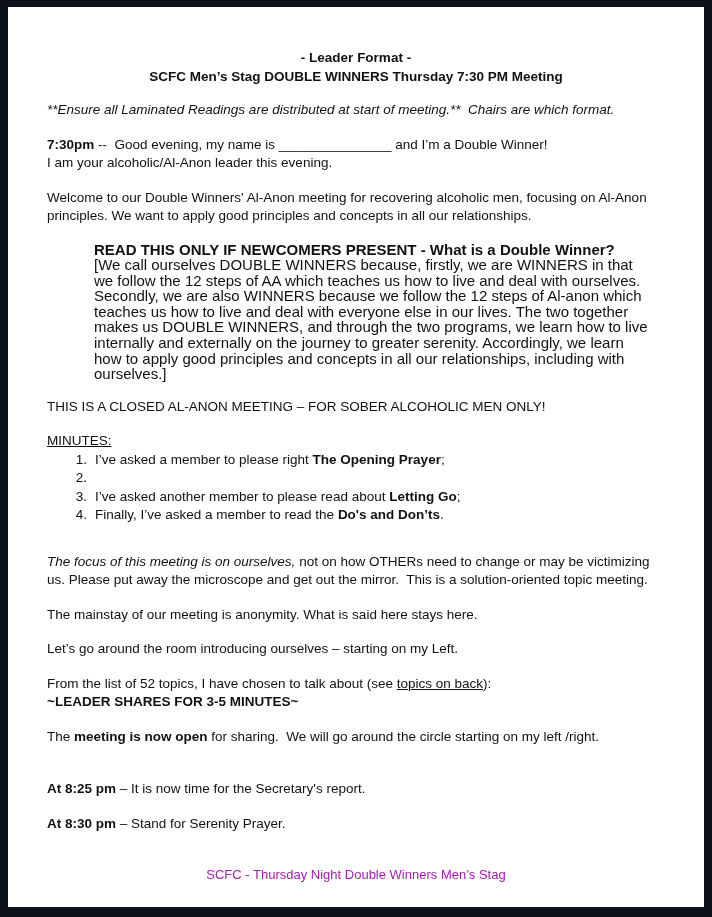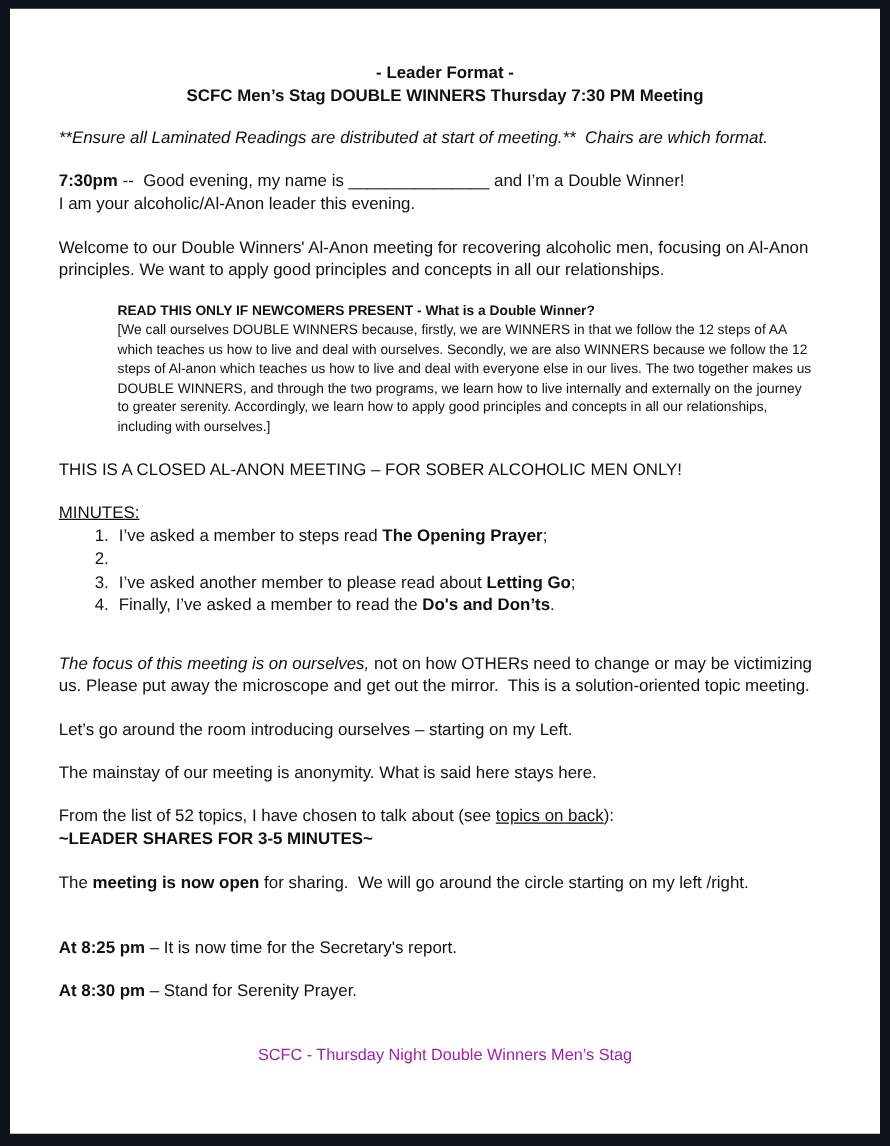--- a/index.html
+++ b/index.html
@@ -33,21 +33,21 @@
   }
   .center { text-align: center; }
   .bold { font-weight: bold; }
   .italic { font-style: italic; }
   .underline { text-decoration: underline; }
   .title-block { margin-bottom: 15px; }
   .title-block .para { margin-bottom: 0; }
   .tight { margin-bottom: 0; }
   .indent-block {
     margin: 0 12px 16px 47px;
-    font-size: 11px;
+    font-size: 15px;
     line-height: 15.6px;
   }
   .indent-block .head { font-weight: bold; }
   .readings-list { margin: 0 0 16px 22px; }
   .list-row { display: flex; margin: 0; }
   .list-num {
     width: 26px;
     text-align: right;
     padding-right: 8px;
     box-sizing: border-box;
@@ -80,31 +80,31 @@
 
     <div class="indent-block">
       <div class="head">READ THIS ONLY IF NEWCOMERS PRESENT - What is a Double Winner?</div>
       <div>[We call ourselves DOUBLE WINNERS because, firstly, we are WINNERS in that we follow the 12 steps of AA which teaches us how to live and deal with ourselves. Secondly, we are also WINNERS because we follow the 12 steps of Al-anon which teaches us how to live and deal with everyone else in our lives. The two together makes us DOUBLE WINNERS, and through the two programs, we learn how to live internally and externally on the journey to greater serenity. Accordingly, we learn how to apply good principles and concepts in all our relationships, including with ourselves.]</div>
     </div>
 
     <p>THIS IS A CLOSED AL-ANON MEETING – FOR SOBER ALCOHOLIC MEN ONLY!</p>
 
     <div class="para tight underline">MINUTES:</div>
     <div class="readings-list">
-      <div class="para list-row tight"><span class="list-num">1.</span><span><span>I’ve asked a member to steps read </span><span class="bold">The Opening Prayer</span><span>;</span></span></div>
+      <div class="para list-row tight"><span class="list-num">1.</span><span><span>I’ve asked a member to please right </span><span class="bold">The Opening Prayer</span><span>;</span></span></div>
       <div class="para list-row tight"><span class="list-num">2.</span></div>
       <div class="para list-row tight"><span class="list-num">3.</span><span><span>I’ve asked another member to please read about </span><span class="bold">Letting Go</span><span>;</span></span></div>
       <div class="para list-row tight"><span class="list-num">4.</span><span><span>Finally, I’ve asked a member to read the </span><span class="bold">Do's and Don’ts</span><span>.</span></span></div>
     </div>
 
     <p class="gap-lg"><span class="italic">The focus of this meeting is on ourselves,</span><span> not on how OTHERs need to change or may be victimizing us. Please put away the microscope and get out the mirror.  This is a solution-oriented topic meeting.</span></p>
 
+    <p>The mainstay of our meeting is anonymity. What is said here stays here.</p>
+
     <p>Let’s go around the room introducing ourselves – starting on my Left.</p>
-
-    <p>The mainstay of our meeting is anonymity. What is said here stays here.</p>
 
     <p><span>From the list of 52 topics, I have chosen to talk about (see </span><span class="underline">topics on back</span><span>):</span><br><span class="bold">~LEADER SHARES FOR 3-5 MINUTES~</span></p>
 
     <p><span>The </span><span class="bold">meeting is now open</span><span> for sharing.  We will go around the circle starting on my left /right.</span></p>
 
     <p class="gap-md"><span class="bold">At 8:25 pm</span><span> – It is now time for the Secretary's report.</span></p>
 
     <p><span class="bold">At 8:30 pm</span><span> – Stand for Serenity Prayer.</span></p>
 
     <div class="footer center">SCFC - Thursday Night Double Winners Men’s Stag</div>

